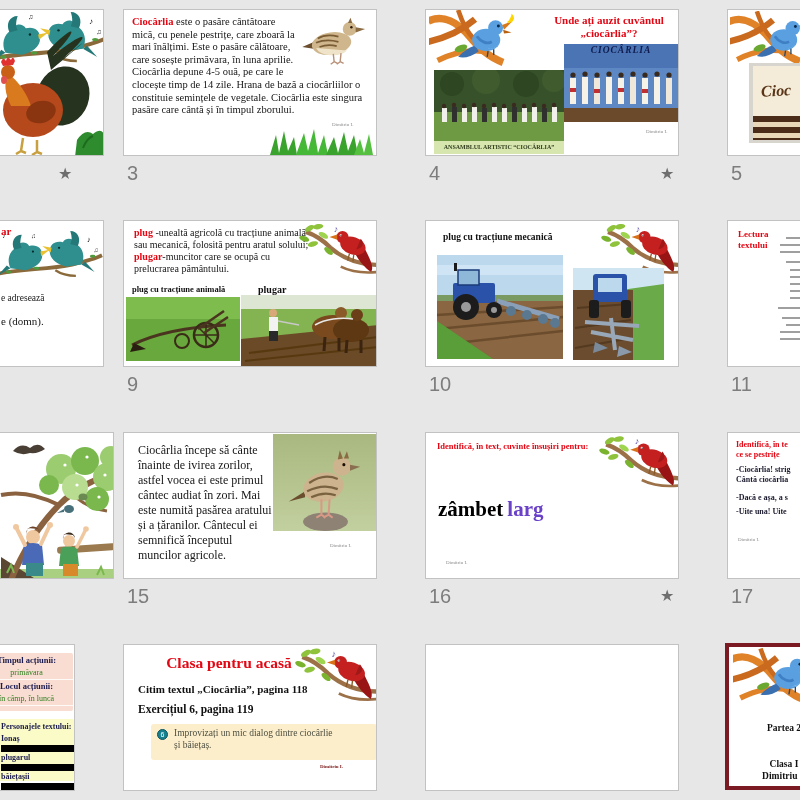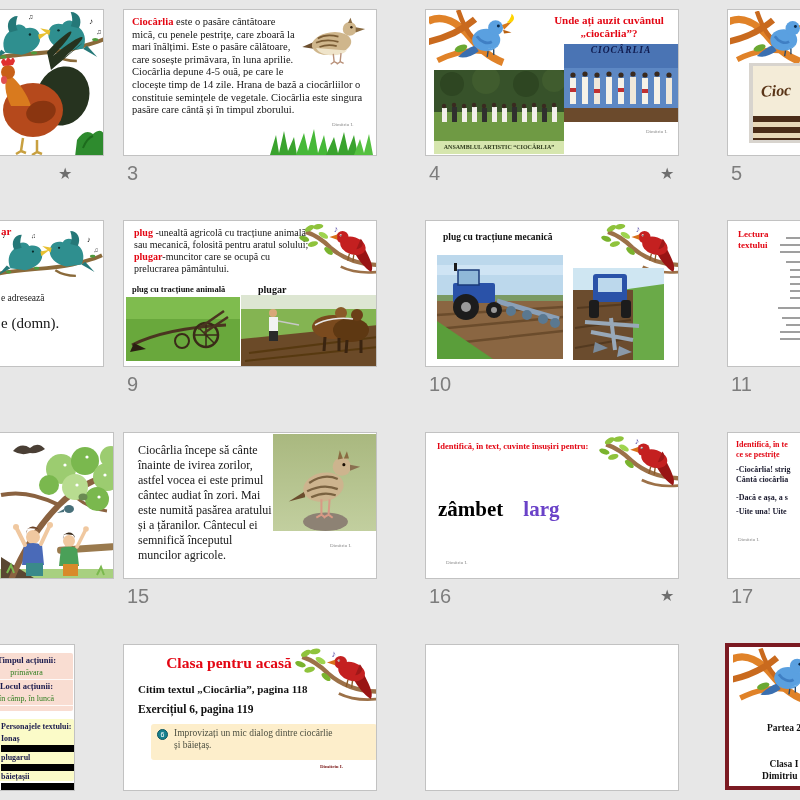--- a/index.html
+++ b/index.html
@@ -250,21 +250,21 @@
     </div>
   </div>
   <div class="num" style="left:731px;top:162px">5</div>
 
   <div class="slide" style="left:-150px;top:220px">
     <div class="t red" style="left:150px;top:4px;font-weight:bold;font-size:11px">ar</div>
     <svg style="position:absolute;left:136px;top:10px" width="118" height="56" viewBox="0 0 120 60">
         <use href="#tealbirds"></use>
       </svg>
     <div class="t" style="left:150px;top:72px;font-size:9.5px;color:#161616">e adresează</div>
-    <div class="t" style="left:150px;top:94px;font-size:15px;color:#161616">e (domn).</div>
+    <div class="t" style="left:150px;top:94px;font-size:11px;color:#161616">e (domn).</div>
   </div>
 
   <div class="slide" style="left:123px;top:220px">
     <svg style="position:absolute;right:-3px;top:0" width="80" height="60" viewBox="0 0 92 68">
         <use href="#redbird"></use>
       </svg>
     <div class="s9def">
       <span class="red" style="font-weight:bold">plug</span><span> -unealtă agricolă cu tracțiune animală sau mecanică, folosită pentru aratul solului; </span><span class="red" style="font-weight:bold">plugar</span><span>-muncitor care se ocupă cu prelucrarea pământului.</span>
     </div>
     <div class="lbl" style="left:8px;top:63px;font-size:8.5px">plug cu tracțiune animală</div>
@@ -432,21 +432,21 @@
   </div>
   <div class="num" style="left:127px;top:585px">15</div>
 
   <div class="slide" style="left:425px;top:432px">
     <svg style="position:absolute;right:-3px;top:0" width="82" height="62" viewBox="0 0 92 68">
         <use href="#redbird"></use>
       </svg>
     <div class="t red" style="left:11px;top:8px;font-weight:bold;font-size:8.5px">Identifică, în text, cuvinte însușiri pentru:</div>
     <div class="t" style="left:12px;top:64px">
       <span class="bigword" style="color:#000">zâmbet</span>
-      <span class="bigword purple" style="margin-left:16px">larg</span>
+      <span class="bigword purple" style="margin-left:0">larg</span>
     </div>
     <div class="credit" style="left:20px;top:127px">Dimitriu I.</div>
   </div>
   <div class="num" style="left:429px;top:585px">16</div>
   <div class="star" style="left:660px;top:586px">★</div>
 
   <div class="slide" style="left:727px;top:432px">
     <div class="t red frag" style="left:8px;top:7px;font-weight:bold;font-size:8px;line-height:10px">
       <div>Identifică, în te</div>
       <div>ce se pestrițe</div>

